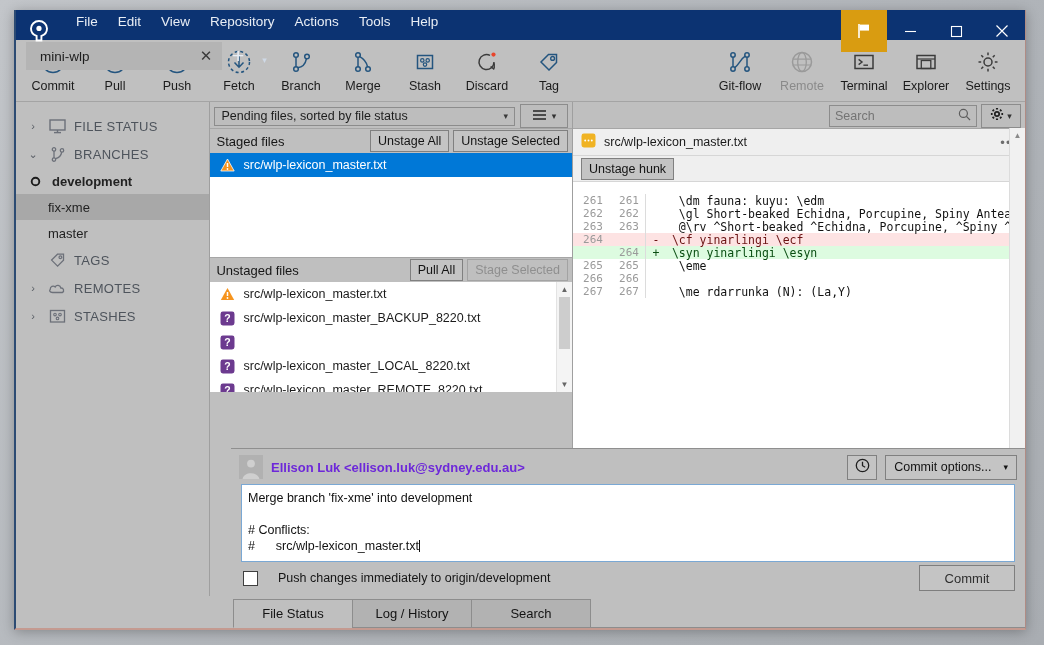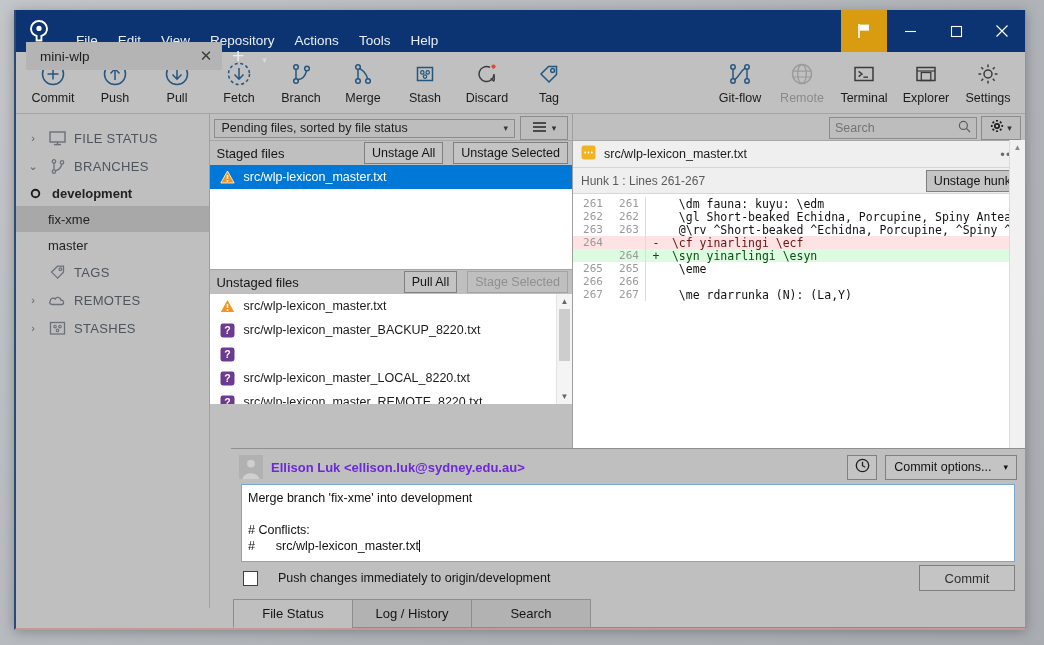--- a/index.html
+++ b/index.html
@@ -23,24 +23,24 @@
     border-left: 2px solid #2c4b73;
     border-right: 1px solid #b08b84;
     border-bottom: 2px solid #c49a90;
     box-sizing: border-box;
     overflow: hidden;
   }
 
   
   .titlebar {
     position: relative;
-    height: 42px;
+    height: 30px;
     background: #0c3372;
     display: flex;
-    align-items: flex-end;
+    align-items: flex-start;
   }
   .app-logo {
     width: 34px; height: 42px;
     display: flex; align-items: center; justify-content: center;
     margin-left: 6px;
   }
   .menubar { display: flex; align-items: center; margin-left: 10px; }
   .menu-item {
     color: #e9eef5;
     font-size: 13.5px;
@@ -180,21 +180,21 @@
     width: 46px; height: 22px;
     background: #bdbdbd; border: 1px solid #8c8c8c;
     display: flex; align-items: center; justify-content: center;
     gap: 5px;
   }
   .section-head {
     height: 25px;
     display: flex; align-items: center;
     padding: 0 4px 0 6px;
     box-sizing: border-box;
-    gap: 10px;
+    gap: 4px;
     border-top: 1px solid #a6a6a6;
   }
   .section-head .title { font-size: 13px; color: #161616; flex: 1; }
   .mini-btn {
     height: 20px; padding: 0 7px;
     background: #c4c4c4; border: 1px solid #808080;
     font-size: 12.5px; color: #141414;
     display:flex;align-items:center;
   }
   .mini-btn.disabled { color: #8f8f8f; border-color:#a3a3a3; background:#bfbfbf; }
@@ -436,34 +436,34 @@
               <path d="M13 7.5 L13 18.5 M7.5 13 L18.5 13" stroke="#24557f" stroke-width="1.5"></path>
             </svg>
       </span>
       <span class="lbl">Commit</span>
     </div>
 
     <div class="tb-btn">
       <span class="ico">
         <svg width="26" height="26" viewBox="0 0 26 26">
               <circle cx="13" cy="13" r="10.5" fill="none" stroke="#24557f" stroke-width="1.5"></circle>
+              <path d="M13 7 L13 18 M8.5 13.5 L13 18.2 L17.5 13.5" fill="none" stroke="#24557f" stroke-width="1.5"></path>
+            </svg>
+      </span>
+      <span class="lbl">Pull</span>
+    </div>
+
+    <div class="tb-btn">
+      <span class="ico">
+        <svg width="26" height="26" viewBox="0 0 26 26">
+              <circle cx="13" cy="13" r="10.5" fill="none" stroke="#24557f" stroke-width="1.5"></circle>
               <path d="M13 19 L13 8 M8.5 12.5 L13 7.8 L17.5 12.5" fill="none" stroke="#24557f" stroke-width="1.5"></path>
             </svg>
       </span>
       <span class="lbl">Push</span>
-    </div>
-
-    <div class="tb-btn">
-      <span class="ico">
-        <svg width="26" height="26" viewBox="0 0 26 26">
-              <circle cx="13" cy="13" r="10.5" fill="none" stroke="#24557f" stroke-width="1.5"></circle>
-              <path d="M13 7 L13 18 M8.5 13.5 L13 18.2 L17.5 13.5" fill="none" stroke="#24557f" stroke-width="1.5"></path>
-            </svg>
-      </span>
-      <span class="lbl">Pull</span>
     </div>
 
     <div class="tb-btn">
       <span class="ico">
         <svg width="26" height="26" viewBox="0 0 26 26">
               <circle cx="13" cy="13" r="10.5" fill="none" stroke="#24557f" stroke-width="1.5" stroke-dasharray="3 2.6"></circle>
               <path d="M13 7 L13 18 M8.5 13.5 L13 18.2 L17.5 13.5" fill="none" stroke="#24557f" stroke-width="1.5"></path>
             </svg>
       </span>
       <span class="lbl">Fetch</span>
@@ -796,26 +796,25 @@
                 <circle cx="4.2" cy="7.5" r="0.95" fill="#fff"></circle>
                 <circle cx="7.5" cy="7.5" r="0.95" fill="#fff"></circle>
                 <circle cx="10.8" cy="7.5" r="0.95" fill="#fff"></circle>
               </svg>
         </span>
         <span class="fname">src/wlp-lexicon_master.txt</span>
         <span class="dots">•••</span>
       </div>
 
       <div class="hunk-head">
-        <span class="htxt">Hunk 1 : Lines 261-267</span>
         <div class="mini-btn">Unstage hunk</div>
       </div>
 
       <div class="diff-body">
-        <div style="padding-top:3px">
+        <div style="padding-top:12px">
           <div class="dline">
             <span class="ln">261</span>
             <span class="ln">261</span>
             <span class="sep"></span>
             <span class="gut"></span>
             <span class="txt">  \dm fauna: kuyu: \edm</span>
           </div>
           <div class="dline">
             <span class="ln">262</span>
             <span class="ln">262</span>

